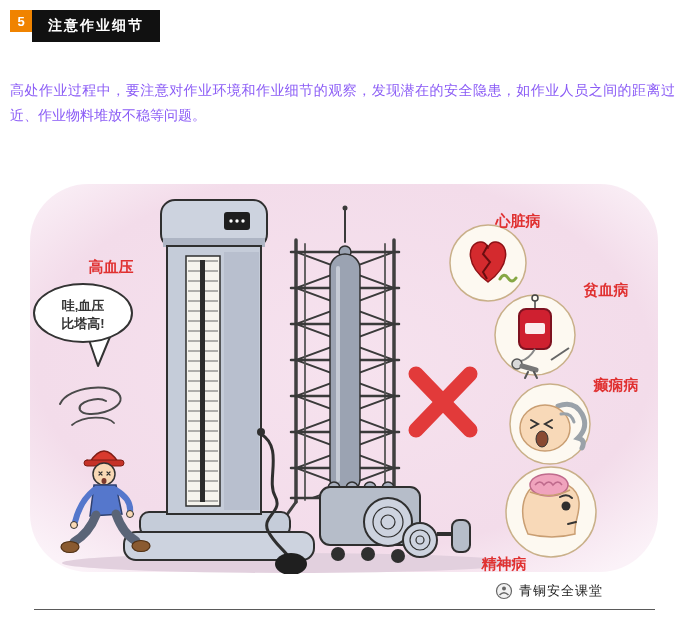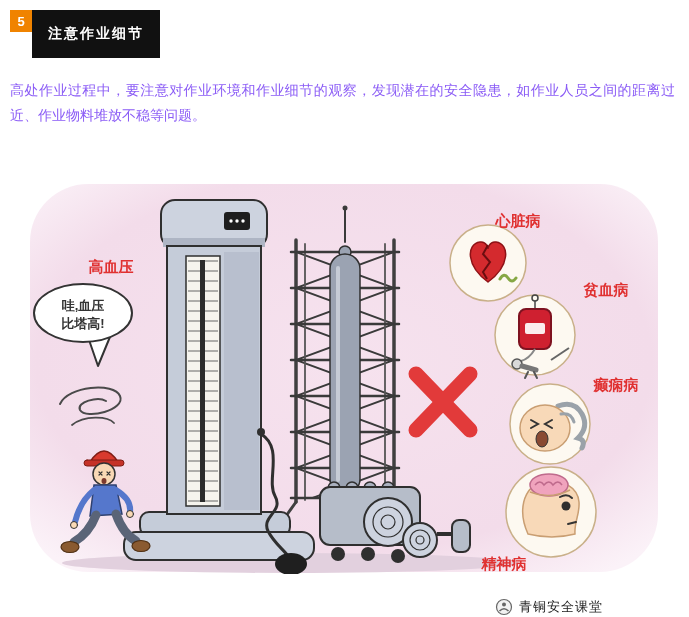--- a/index.html
+++ b/index.html
@@ -8,31 +8,31 @@
     font-family:"Liberation Sans","DejaVu Sans",sans-serif;
     position:relative;
   }
   .header{display:flex;margin:10px 0 0 10px;height:22px;}
   .badge{
     width:22px;height:22px;background:#f08300;color:#fff;
     font-size:13px;font-weight:bold;display:flex;align-items:center;justify-content:center;
   }
   .title-bar{
     background:#111111;color:#ffffff;font-size:14px;font-weight:bold;
-    display:flex;align-items:center;padding:16px 16px;letter-spacing:2px;height:16px;
+    display:flex;align-items:center;padding:8px 16px;letter-spacing:2px;height:16px;
   }
   .paragraph{
     margin:46px 14px 0 10px;font-size:14px;line-height:1.8;color:#8b5cf6;
     text-align:justify;
   }
   .illustration{margin:54px 0 0 28px;width:632px;height:392px;}
   .illustration svg{display:block;}
   .footer{
     display:flex;align-items:center;justify-content:flex-end;
-    margin:24px 86px 0 0;gap:6px;font-size:13px;color:#222;letter-spacing:1px;
+    margin:8px 86px 0 0;gap:6px;font-size:13px;color:#222;letter-spacing:1px;
   }
   .divider{margin:9px 34px 0 34px;border-top:1px solid #5a5a5a;height:0;}
   svg text{font-family:"Liberation Sans","DejaVu Sans",sans-serif;}
 </style>
 </head>
 <body>
 
 <div class="header">
   <div class="badge">5</div>
   <div class="title-bar">注意作业细节</div>

